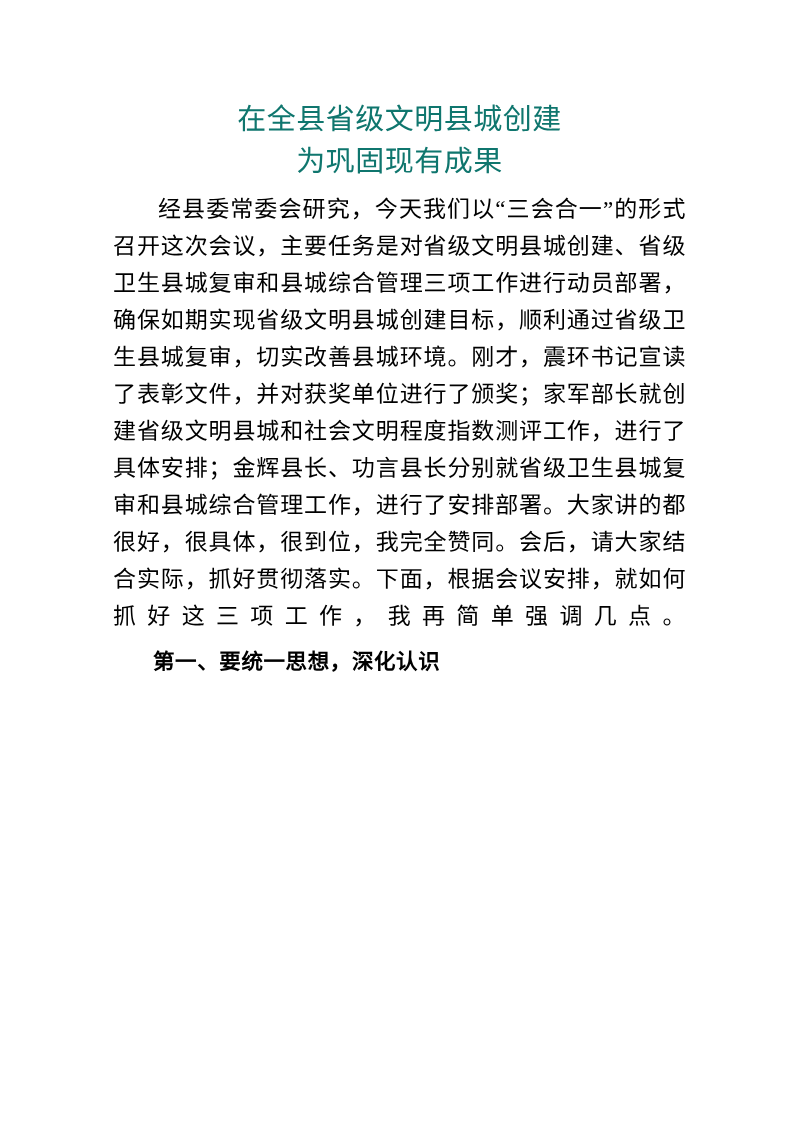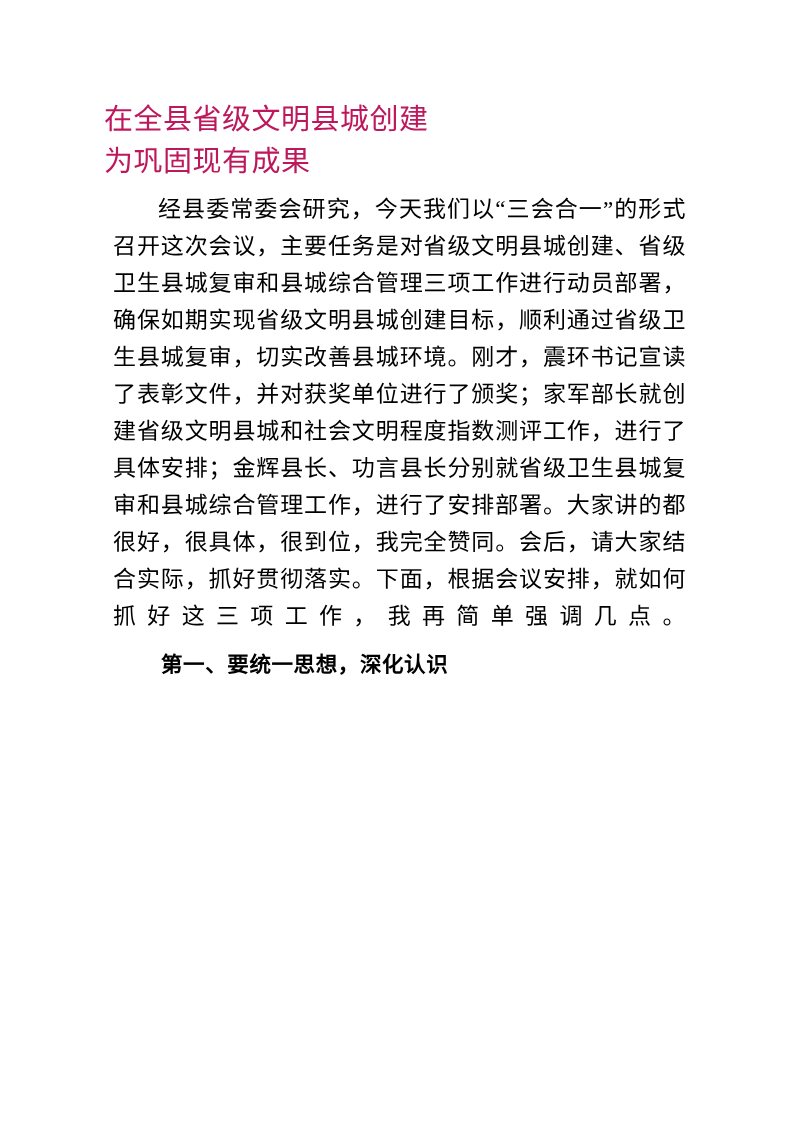--- a/index.html
+++ b/index.html
@@ -26,27 +26,27 @@
     position: absolute;
     left: 104px;
     top: 0;
     width: 591px;
   }
 
   
   .doc-title {
     margin: 0;
     padding-top: 98px;
-    text-align: left;
+    text-align: center;
     font-family: "Liberation Serif", "DejaVu Serif", serif;
     font-size: 29px;
     line-height: 42px;
     font-weight: 400;
     letter-spacing: 0.5px;
-    color: #be185d;
+    color: #0f766e;
   }
   .doc-title .tline {
     display: block;
     white-space: nowrap;
   }
 
   
   .salutation {
     margin: 0;
     padding-top: 30px;
@@ -63,21 +63,21 @@
     text-justify: inter-character;
     text-align-last: left;
     text-indent: 45px;
     letter-spacing: 0.6px;
     word-break: break-all;
   }
   p.para.lastfull {
     text-align-last: justify;
   }
   h2.section-heading {
-    margin: 12px;
+    margin: 4px;
     font-family: Liberation Sans, sans-serif;
     font-size: 21.5px;
     line-height: 37px;
     font-weight: bold;
     text-indent: 45px;
     text-align: left;
     letter-spacing: 0.6px;
   }
 </style>
 </head>

